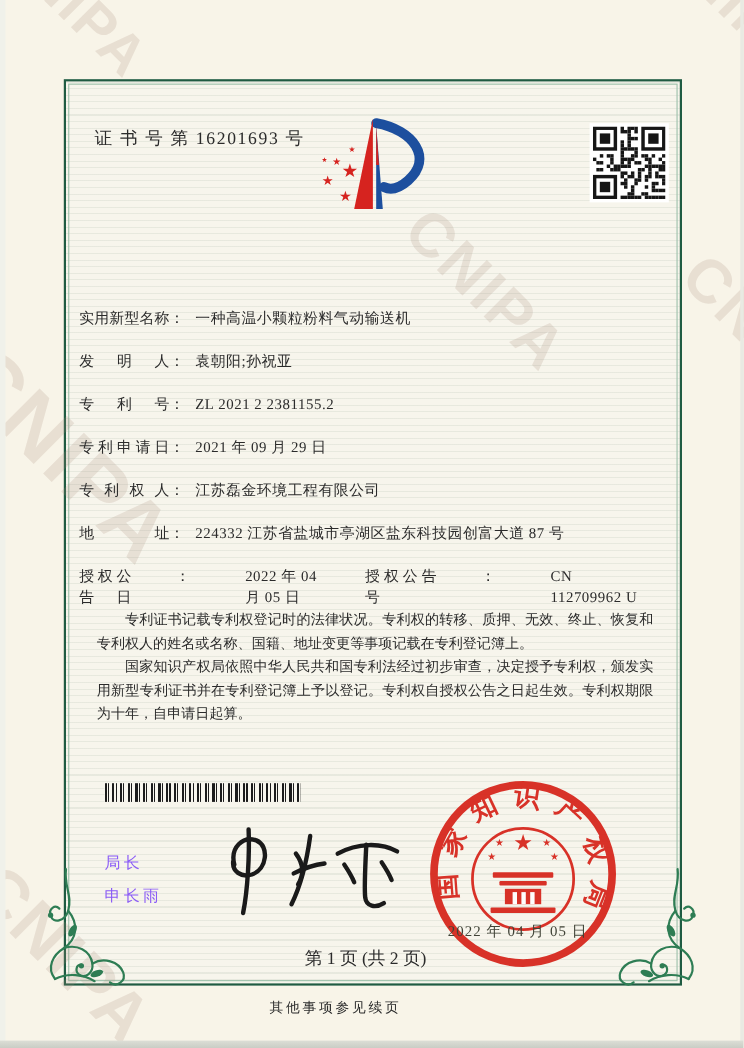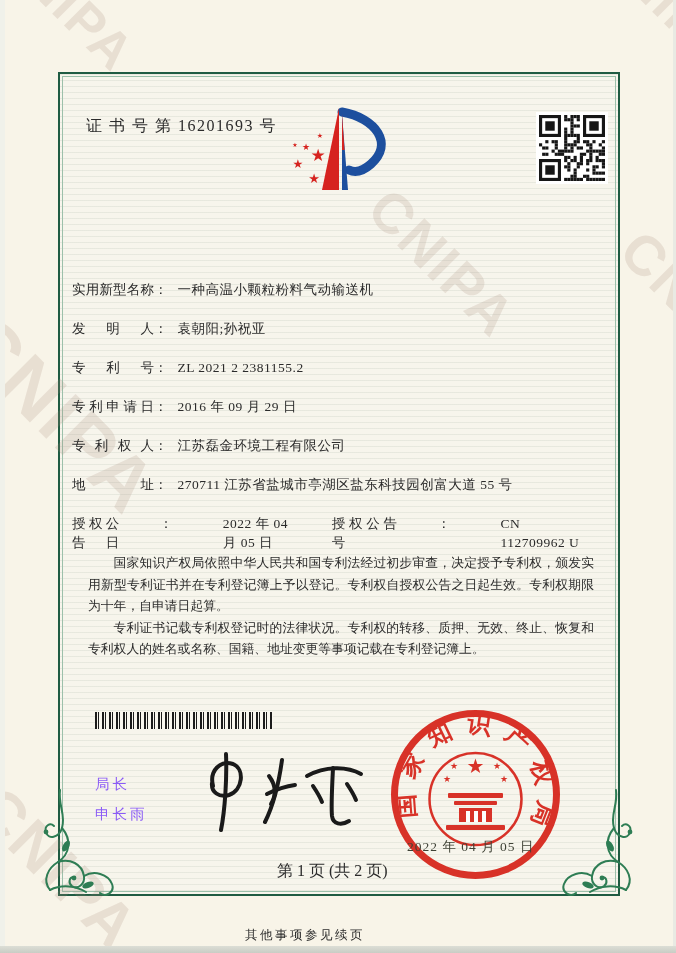--- a/index.html
+++ b/index.html
@@ -43,21 +43,21 @@
     repeating-linear-gradient(90deg,#1c1c1c 0 2px,#f8f6ee 2px 3px,#1c1c1c 3px 4px,#f8f6ee 4px 7px,
     #1c1c1c 7px 9px,#f8f6ee 9px 10px,#1c1c1c 10px 11px,#f8f6ee 11px 14px);}
   
   .director{left:95px;top:775px;z-index:2;font-family:"Liberation Sans","DejaVu Sans",sans-serif;
      font-size:14.5px;letter-spacing:3px;color:#8b5cf6;}
   .director div{margin-bottom:11px;}
   .signature{left:185px;top:748px;z-index:3;}
   .seal{left:388px;top:707px;z-index:3;opacity:0.95;}
   .seal-date{left:407px;top:838px;z-index:4;font-size:13.5px;letter-spacing:1px;color:#3f4236;}
   .page-info{left:277px;top:861px;z-index:2;font-size:16px;}
-  .footer-note{left:245px;top:927px;z-index:2;font-size:12.5px;letter-spacing:2.5px;}
+  .footer-note{left:245px;top:908px;z-index:2;font-size:12.5px;letter-spacing:2.5px;}
 </style>
 </head>
 <body>
 
 <div class="canvas">
 
   <div class="wm" style="left:-18px;top:-28px;font-size:52px;">CNIPA</div>
   <div class="wm" style="left:582px;top:-30px;font-size:52px;">CNIPA</div>
   <div class="wm" style="left:352px;top:230px;font-size:56px;">CNIPA</div>
   <div class="wm" style="left:-62px;top:370px;font-size:76px;">CNIPA</div>
@@ -267,49 +267,49 @@
       <span class="fvalue">袁朝阳;孙祝亚</span>
     </div>
     <div class="frow">
       <span class="flabel">专利号</span>
         <span class="fcolon">：</span>
       <span class="fvalue">ZL 2021 2 2381155.2</span>
     </div>
     <div class="frow">
       <span class="flabel">专利申请日</span>
         <span class="fcolon">：</span>
-      <span class="fvalue">2016 年 09 月 29 日</span>
+      <span class="fvalue">2021 年 09 月 29 日</span>
     </div>
     <div class="frow">
       <span class="flabel">专利权人</span>
         <span class="fcolon">：</span>
       <span class="fvalue">江苏磊金环境工程有限公司</span>
     </div>
     <div class="frow">
       <span class="flabel">地址</span>
         <span class="fcolon">：</span>
-      <span class="fvalue">270711 江苏省盐城市亭湖区盐东科技园创富大道 55 号</span>
+      <span class="fvalue">224332 江苏省盐城市亭湖区盐东科技园创富大道 87 号</span>
     </div>
     <div class="grant-row">
       <div class="grant-pair">
         <span class="flabel">授权公告日</span>
           <span class="fcolon">：</span>
         <span class="fvalue">2022 年 04 月 05 日</span>
       </div>
       <div class="grant-pair second">
         <span class="flabel">授权公告号</span>
           <span class="fcolon">：</span>
         <span class="fvalue">CN 112709962 U</span>
       </div>
     </div>
   </div>
 
   <div class="abs paras">
+    <p>专利证书记载专利权登记时的法律状况。专利权的转移、质押、无效、终止、恢复和专利权人的姓名或名称、国籍、地址变更等事项记载在专利登记簿上。</p>
     <p>国家知识产权局依照中华人民共和国专利法经过初步审查，决定授予专利权，颁发实用新型专利证书并在专利登记簿上予以登记。专利权自授权公告之日起生效。专利权期限为十年，自申请日起算。</p>
-    <p>专利证书记载专利权登记时的法律状况。专利权的转移、质押、无效、终止、恢复和专利权人的姓名或名称、国籍、地址变更等事项记载在专利登记簿上。</p>
   </div>
 
   <div class="abs barcode"></div>
 
   <div class="abs director">
     <div>局长</div>
     <div>申长雨</div>
   </div>
 
   <svg class="abs signature" width="190" height="90" viewBox="0 0 190 90">

